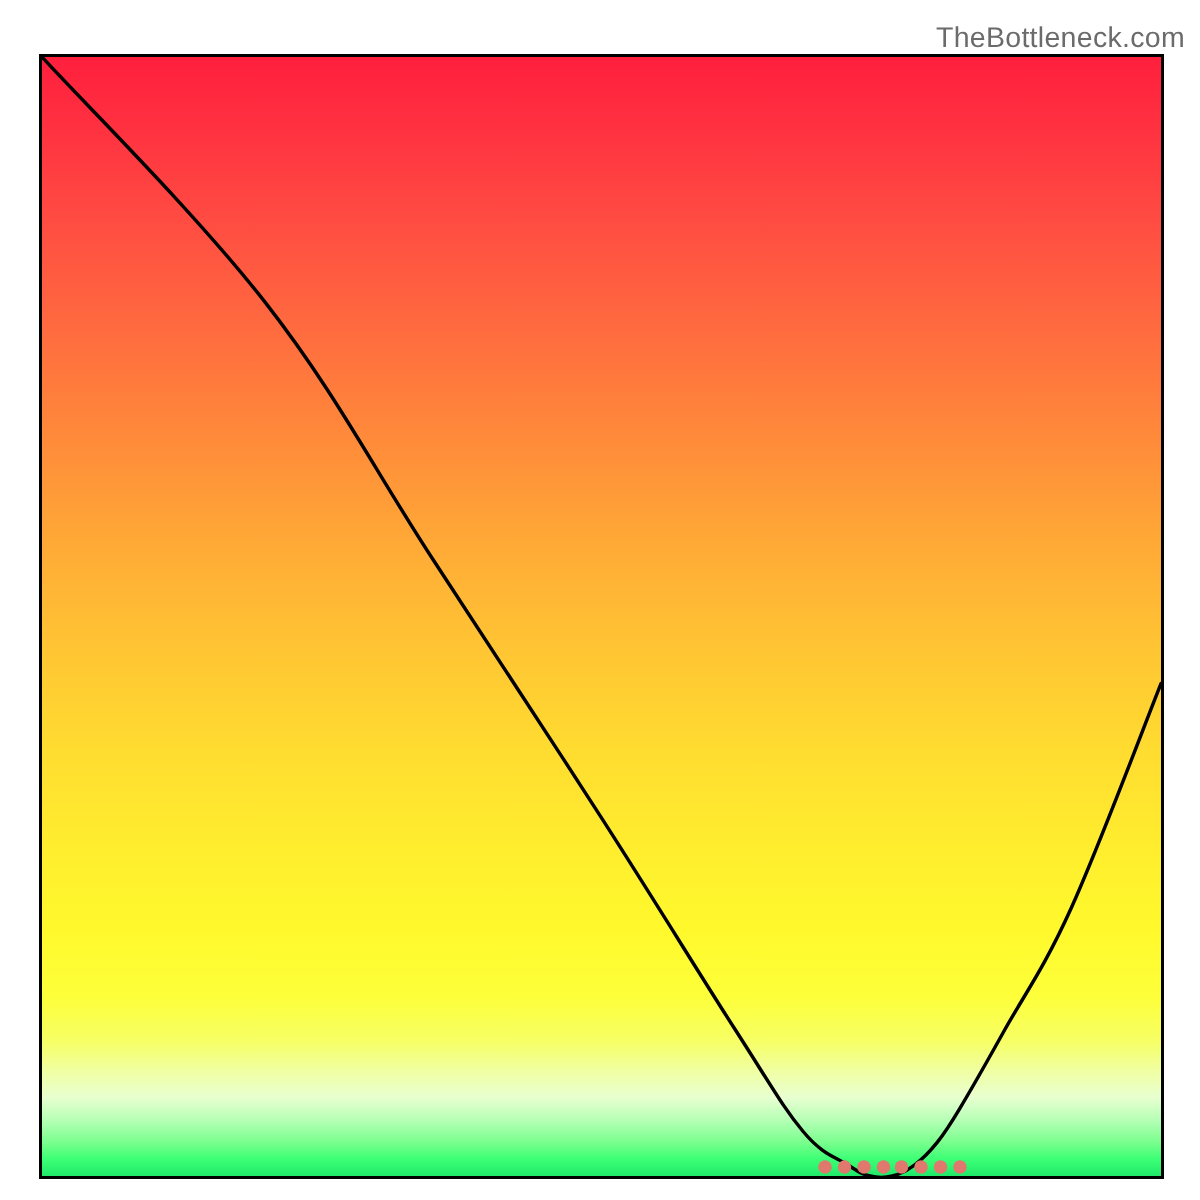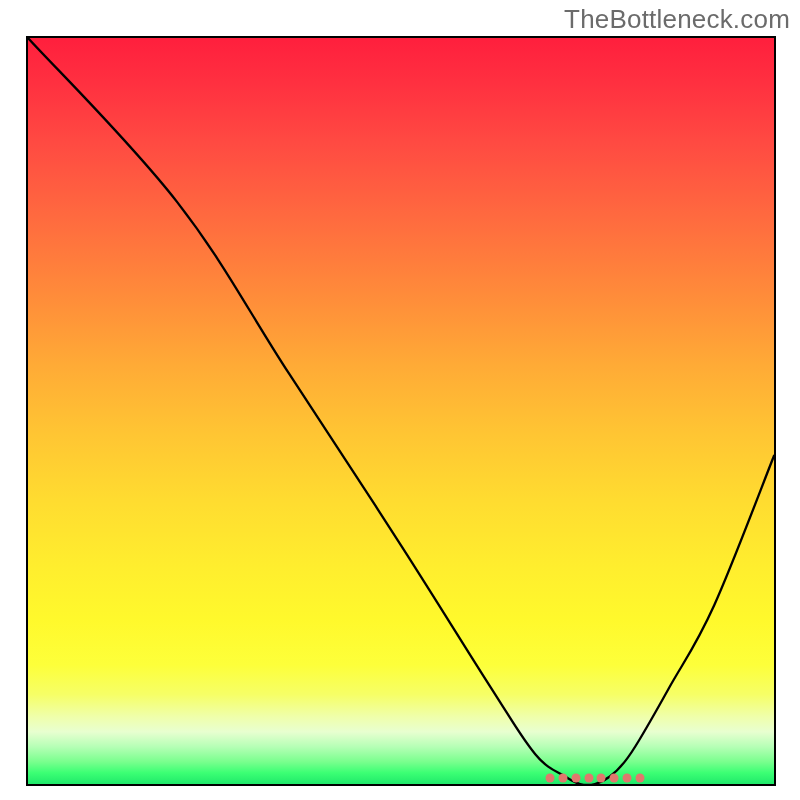--- a/index.html
+++ b/index.html
@@ -11,23 +11,23 @@
     font-family: Arial, Helvetica, sans-serif;
     overflow: hidden;
   }
   .stage {
     position: relative;
     width: 800px;
     height: 800px;
   }
   .watermark {
     position: absolute;
-    top: 4px;
+    top: 15px;
     right: 10px;
-    font-size: 26px;
+    font-size: 19px;
     font-weight: 500;
     color: #6b6b6b;
     letter-spacing: 0.2px;
     user-select: none;
   }
   .plot-frame {
     position: absolute;
     left: 26px;
     top: 36px;
     width: 750px;

